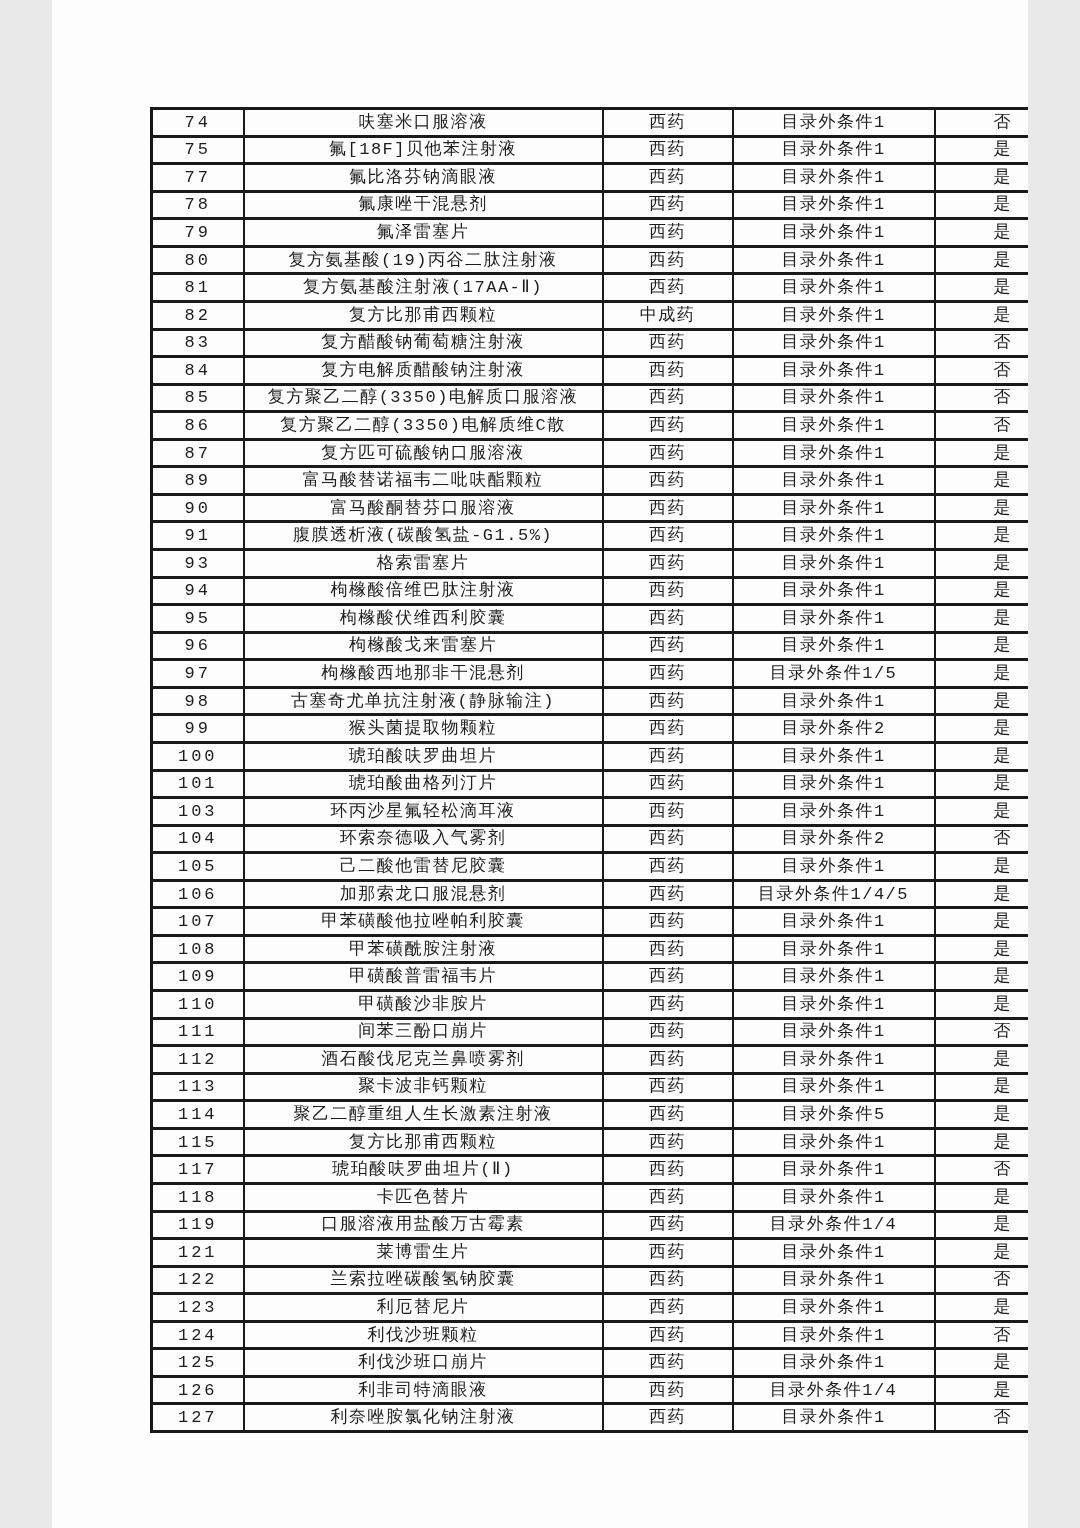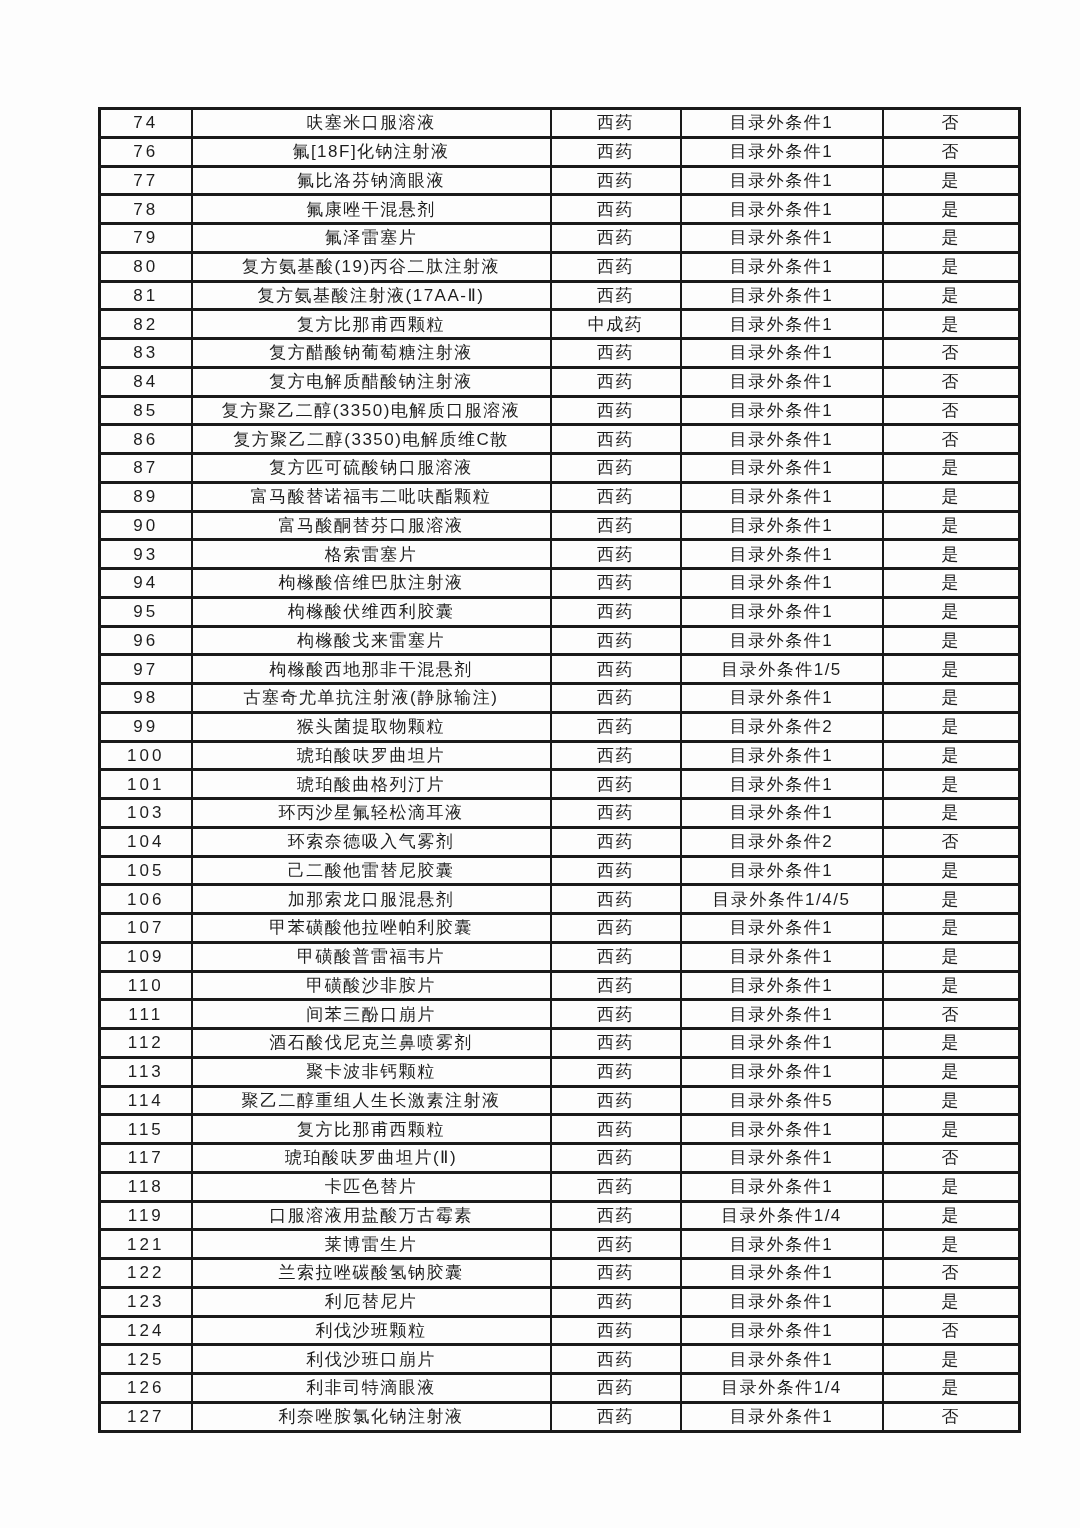--- a/index.html
+++ b/index.html
@@ -2,25 +2,25 @@
 <html><head>
 <meta charset="utf-8">
 <style>
   html, body {
     margin: 0;
     padding: 0;
     background: #e9e9e9;
   }
   .page {
     position: relative;
-    width: 1080px;
+    width: 976px;
     height: 1528px;
     margin: 0 auto;
     background: #fdfdfd;
-    font-family: Liberation Sans, sans-serif;
+    font-family: Liberation Mono, monospace;
     overflow: hidden;
   }
   table.drug-table {
     position: absolute;
     left: 98px;
     top: 107px;
     width: 920px;
     height: 1326px;
     border-collapse: collapse;
     table-layout: fixed;
@@ -58,28 +58,28 @@
     </colgroup>
     <tbody>
   <tr>
     <td class="num">74</td>
     <td>呋塞米口服溶液</td>
     <td>西药</td>
     <td>目录外条件1</td>
     <td>否</td>
   </tr>
 
-
-  <tr>
-    <td class="num">76</td>
-    <td>氟[18F]化钠注射液</td>
-    <td>西药</td>
-    <td>目录外条件1</td>
-    <td>否</td>
-  </tr>
+  <tr>
+    <td class="num">75</td>
+    <td>氟[18F]贝他苯注射液</td>
+    <td>西药</td>
+    <td>目录外条件1</td>
+    <td>是</td>
+  </tr>
+
 
   <tr>
     <td class="num">77</td>
     <td>氟比洛芬钠滴眼液</td>
     <td>西药</td>
     <td>目录外条件1</td>
     <td>是</td>
   </tr>
 
   <tr>
@@ -172,20 +172,27 @@
   </tr>
 
   <tr>
     <td class="num">90</td>
     <td>富马酸酮替芬口服溶液</td>
     <td>西药</td>
     <td>目录外条件1</td>
     <td>是</td>
   </tr>
 
+  <tr>
+    <td class="num">91</td>
+    <td>腹膜透析液(碳酸氢盐-G1.5%)</td>
+    <td>西药</td>
+    <td>目录外条件1</td>
+    <td>是</td>
+  </tr>
 
 
   <tr>
     <td class="num">93</td>
     <td>格索雷塞片</td>
     <td>西药</td>
     <td>目录外条件1</td>
     <td>是</td>
   </tr>
 
@@ -287,20 +294,27 @@
   </tr>
 
   <tr>
     <td class="num">107</td>
     <td>甲苯磺酸他拉唑帕利胶囊</td>
     <td>西药</td>
     <td>目录外条件1</td>
     <td>是</td>
   </tr>
 
+  <tr>
+    <td class="num">108</td>
+    <td>甲苯磺酰胺注射液</td>
+    <td>西药</td>
+    <td>目录外条件1</td>
+    <td>是</td>
+  </tr>
 
   <tr>
     <td class="num">109</td>
     <td>甲磺酸普雷福韦片</td>
     <td>西药</td>
     <td>目录外条件1</td>
     <td>是</td>
   </tr>
 
   <tr>

